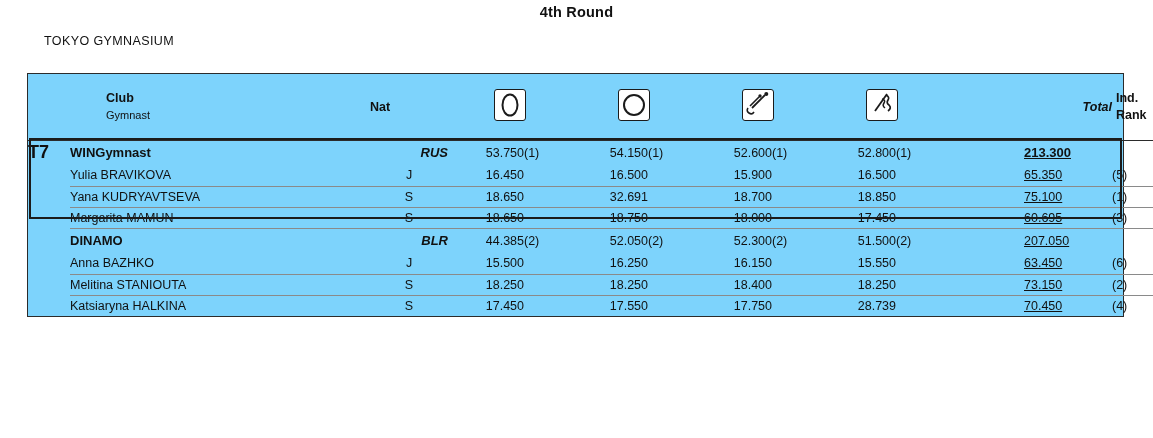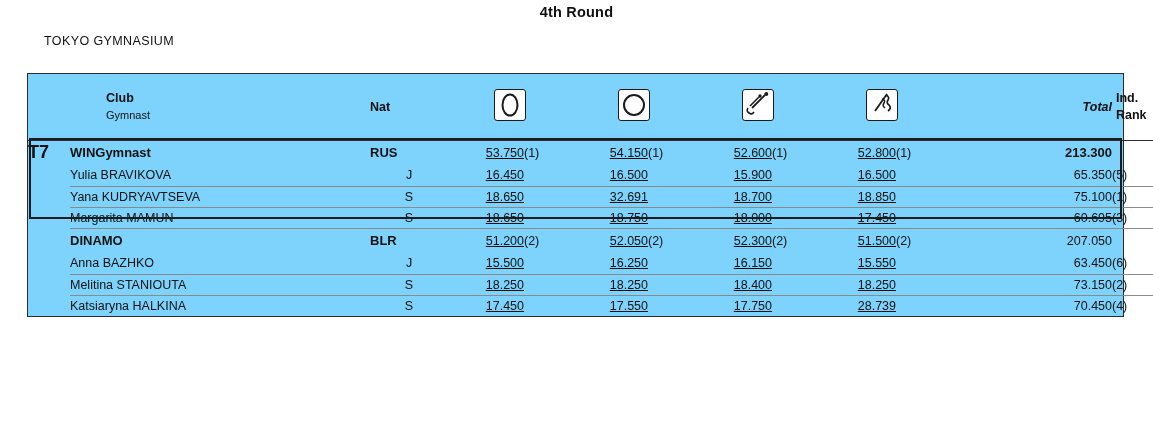--- a/index.html
+++ b/index.html
@@ -162,43 +162,44 @@
     white-space: nowrap;
   }
   td.team-name .win-tag { }
   td.gym-name {
     font-size: 12.5px;
     padding-left: 60px;
     white-space: nowrap;
     margin-top: 10px;
   }
   td.nat {
-    text-align: left;
+    text-align: right;
     font-weight: bold;
     font-size: 13px;
+    font-style: italic;
   }
   td.jscat {
     text-align: center;
     font-size: 12.5px;
   }
   td.score-v {
     text-align: right;
     padding-right: 6px;
     font-size: 12.5px;
-    text-decoration: underline;
   }
   td.place {
     text-align: left;
     padding-left: 6px;
     font-size: 12.5px;
   }
   td.total-v {
-    text-align: right;
+    text-align: left;
     padding-right: 10px;
     font-size: 12.5px;
+    text-decoration: underline;
   }
   td.total-v.bold { font-weight: bold; font-size: 13px; }
   td.ind-rank {
     text-align: left;
     padding-left: 8px;
     font-size: 12.5px;
   }
 
   
   tr.gym td.underline { border-bottom: 1px solid #8a8a8a; }
@@ -355,21 +356,21 @@
           <td class="total-v underline">60.695</td>
           <td class="ind-rank underline">(3)</td>
         </tr>
 
         <tr class="team">
           <td class="rank-cell"></td>
           <td class="team-name">
             <span class="win-tag"></span><span>DINAMO</span>
           </td>
           <td class="nat">BLR</td>
-          <td class="score-v">51.200</td>
+          <td class="score-v">44.385</td>
           <td class="place">(2)</td>
           <td class="score-v">52.050</td>
           <td class="place">(2)</td>
           <td class="score-v">52.300</td>
           <td class="place">(2)</td>
           <td class="score-v">51.500</td>
           <td class="place">(2)</td>
           <td></td>
           <td class="total-v">207.050</td>
           <td class="ind-rank"></td>

